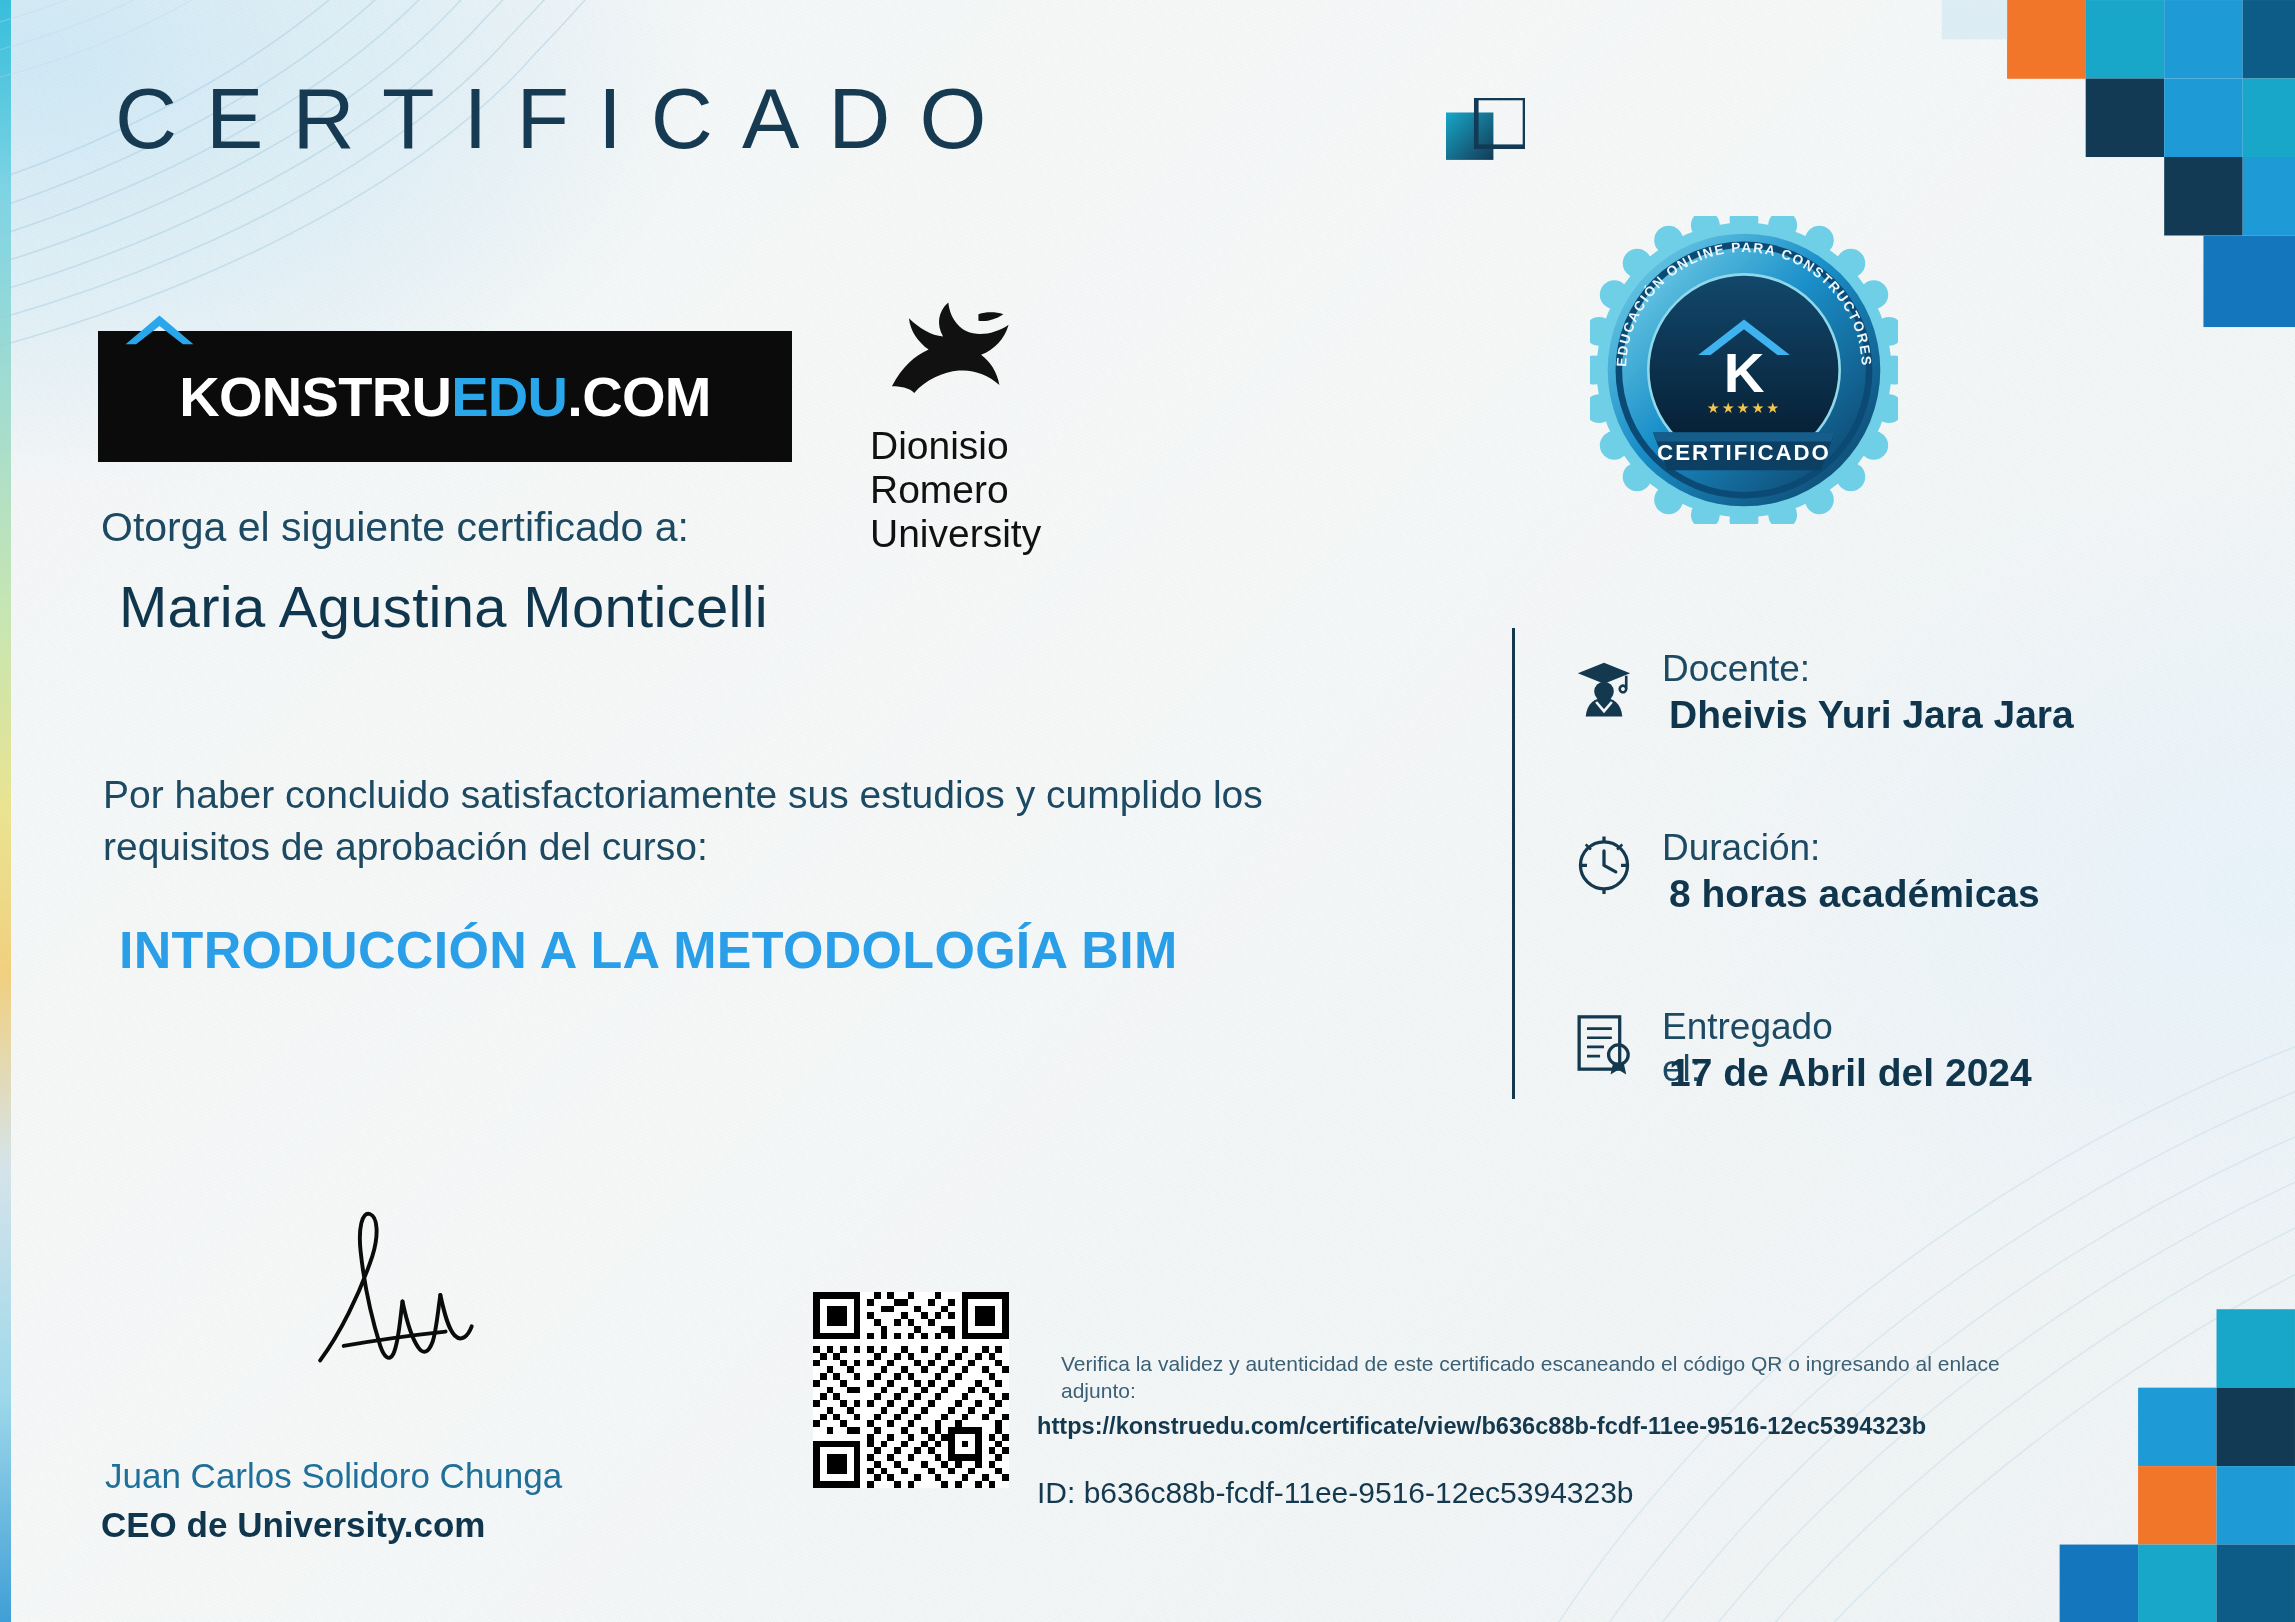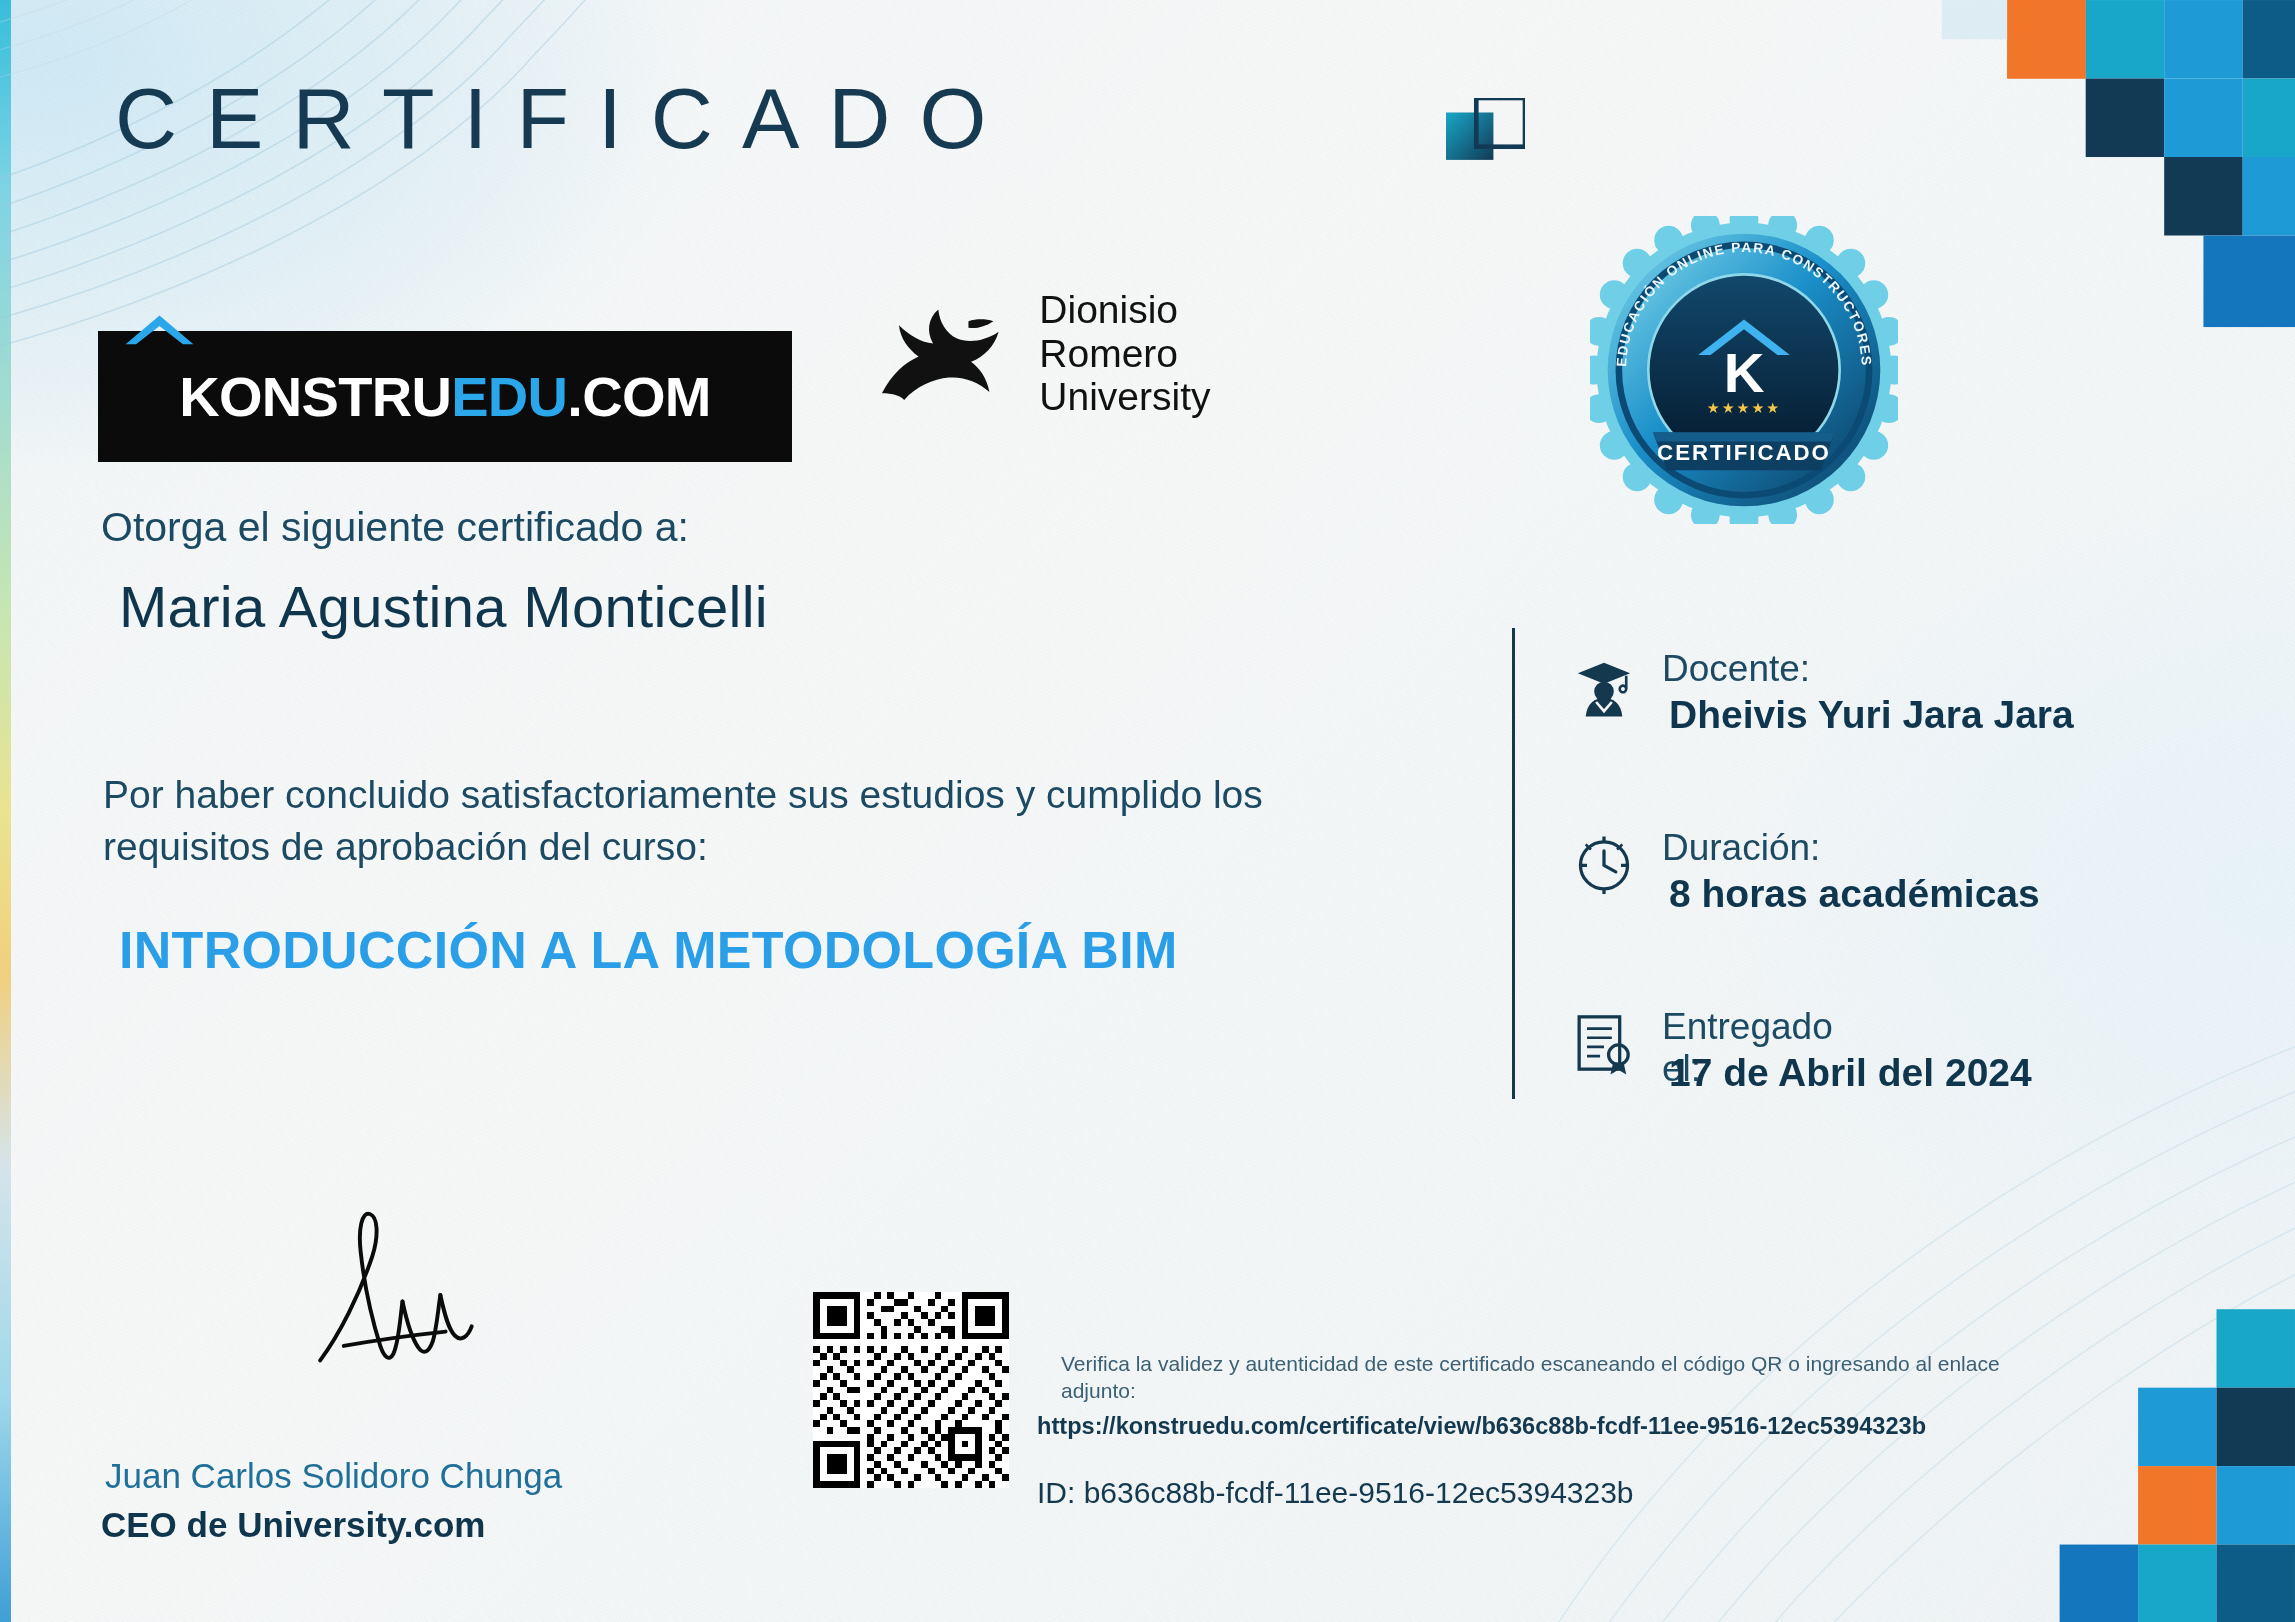--- a/index.html
+++ b/index.html
@@ -100,20 +100,21 @@
     left: 123px; top: 310px;
     width: 73px; height: 37px;
   }
 
   .dru {
     position: absolute;
     left: 870px; top: 288px;
     display: flex;
     align-items: center;
     gap: 18.3px;
+    flex-direction: column;
   }
   .dru-text {
     font-size: 39px;
     line-height: 1.12;
     color: #111;
     font-family: "Liberation Sans", sans-serif;
   }
 
   .seal {
     position: absolute;

